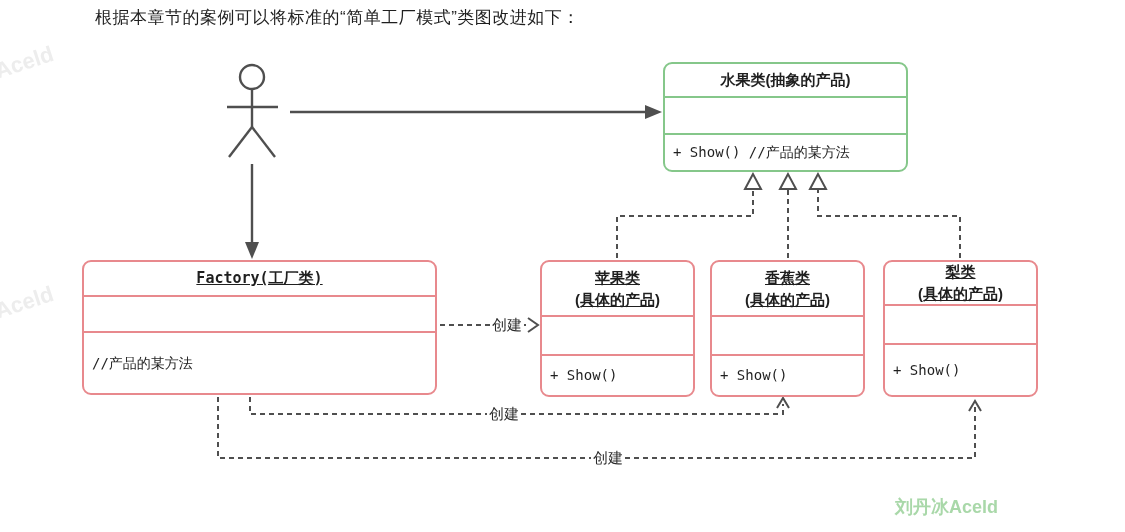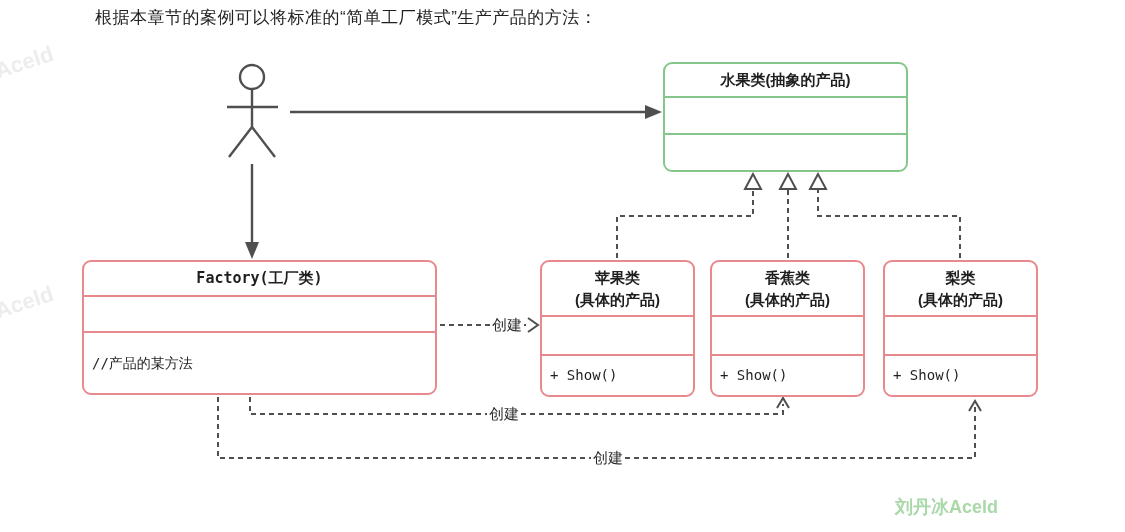--- a/index.html
+++ b/index.html
@@ -27,21 +27,21 @@
   .head-fill { fill: var(--line-color); stroke: none; }
   .head-open { fill: #ffffff; stroke: var(--line-color); stroke-width: 2; stroke-linejoin: miter; }
   .head-v    { fill: none; stroke: var(--line-color); stroke-width: 2; stroke-linejoin: miter; }
 
   .uml-box {
     position: absolute; display: flex; flex-direction: column;
     border: 2px solid; border-radius: 9px; background: #fff; color: var(--text-color);
   }
   .uml-box.red   { border-color: var(--red-border); }
   .uml-box.green { border-color: var(--green-border); }
-  .red  .bdr { border-bottom: 2px solid var(--red-border); }
+  .red  .bdr { border-bottom: 2px solid var(--red-border); text-decoration: underline; }
   .green .bdr { border-bottom: 2px solid var(--green-border); }
 
   .sec.head {
     display: flex; flex-direction: column; align-items: center; justify-content: center;
     font-weight: bold; font-size: 15px; line-height: 1.45; text-align: center;
   }
   .mono { font-family: "DejaVu Sans Mono", "Liberation Mono", monospace; }
   .sec.methods {
     flex: 1; display: flex; flex-direction: column; justify-content: center;
     padding: 2px 8px; font-size: 14px; line-height: 1.45;
@@ -69,21 +69,21 @@
   }
 </style>
 </head>
 <body>
 
 <div class="canvas">
 
   <div class="wm-diag" style="top:58px;">刘丹冰Aceld</div>
   <div class="wm-diag" style="top:298px;">刘丹冰Aceld</div>
 
-  <div class="page-title">根据本章节的案例可以将标准的“简单工厂模式”生产产品的方法：</div>
+  <div class="page-title">根据本章节的案例可以将标准的“简单工厂模式”类图改进如下：</div>
 
   <svg class="connectors" width="1125" height="532" viewBox="0 0 1125 532">
 
     <g>
       <circle class="ln" cx="252" cy="77" r="12"></circle>
       <line class="ln" x1="252" y1="89" x2="252" y2="127"></line>
       <line class="ln" x1="227" y1="107" x2="278" y2="107"></line>
       <line class="ln" x1="252" y1="127" x2="229" y2="157"></line>
       <line class="ln" x1="252" y1="127" x2="275" y2="157"></line>
     </g>
@@ -127,20 +127,23 @@
       <path class="dash" d="M960 258 V216 H818 V190"></path>
       <polygon class="head-open" points="818,174 810,189 826,189"></polygon>
     </g>
   </svg>
 
   <div class="uml-box green" style="left:663px; top:62px; width:245px; height:110px;">
     <div class="sec head bdr" style="height:34px;">
       <span>水果类(抽象的产品)</span>
     </div>
     <div class="sec bdr" style="height:37px;"></div>
+    <div class="sec methods">
+      <div>+ Show() //产品的某方法</div>
+    </div>
   </div>
 
   <div class="uml-box red" style="left:82px; top:260px; width:355px; height:135px;">
     <div class="sec head bdr mono" style="height:35px;">
       <span>Factory(工厂类)</span>
     </div>
     <div class="sec bdr" style="height:36px;"></div>
     <div class="sec methods">
       <div>//产品的某方法</div>
     </div>
@@ -162,21 +165,21 @@
       <span>香蕉类</span>
       <span>(具体的产品)</span>
     </div>
     <div class="sec bdr" style="height:39px;"></div>
     <div class="sec methods">
       <div>+ Show()</div>
     </div>
   </div>
 
   <div class="uml-box red" style="left:883px; top:260px; width:155px; height:137px;">
-    <div class="sec head bdr" style="height:55px;">
+    <div class="sec head bdr" style="height:44px;">
       <span>梨类</span>
       <span>(具体的产品)</span>
     </div>
     <div class="sec bdr" style="height:39px;"></div>
     <div class="sec methods">
       <div>+ Show()</div>
     </div>
   </div>
 
   <div class="create-label" style="left:487px; top:325px;">创建</div>

